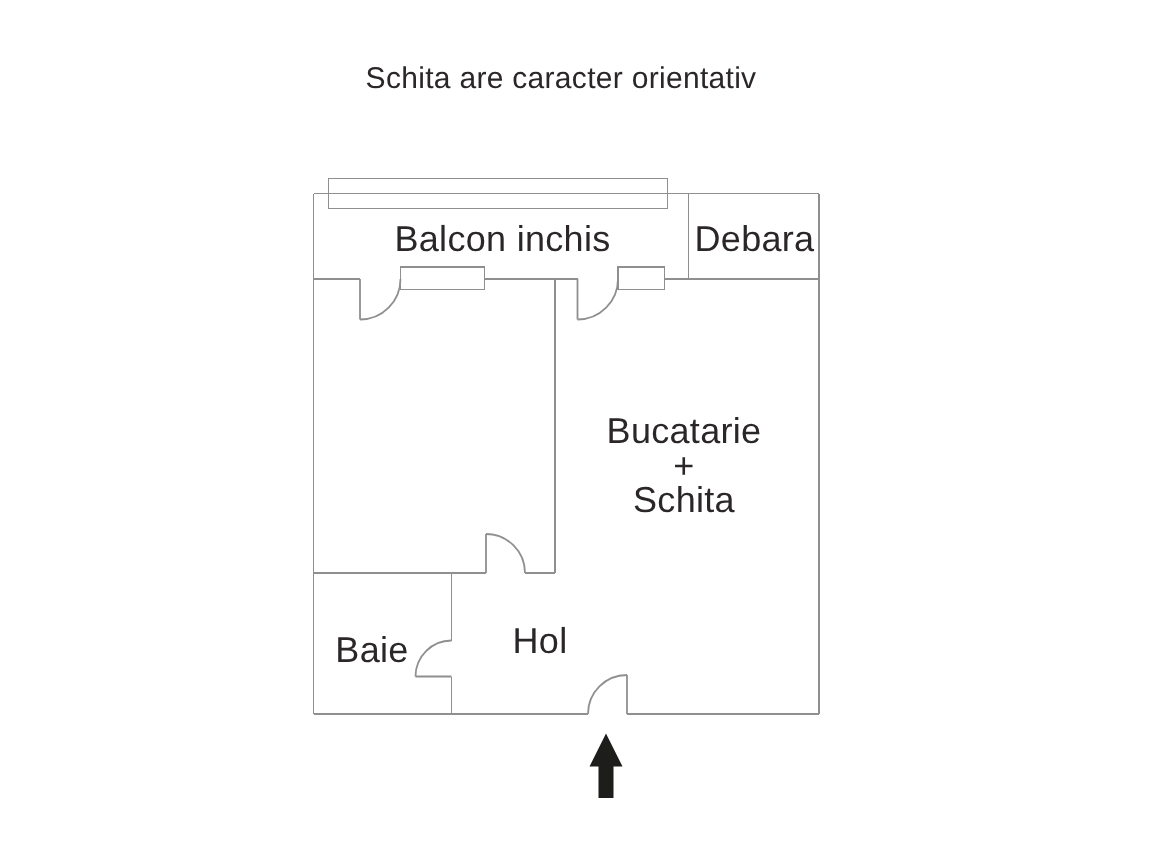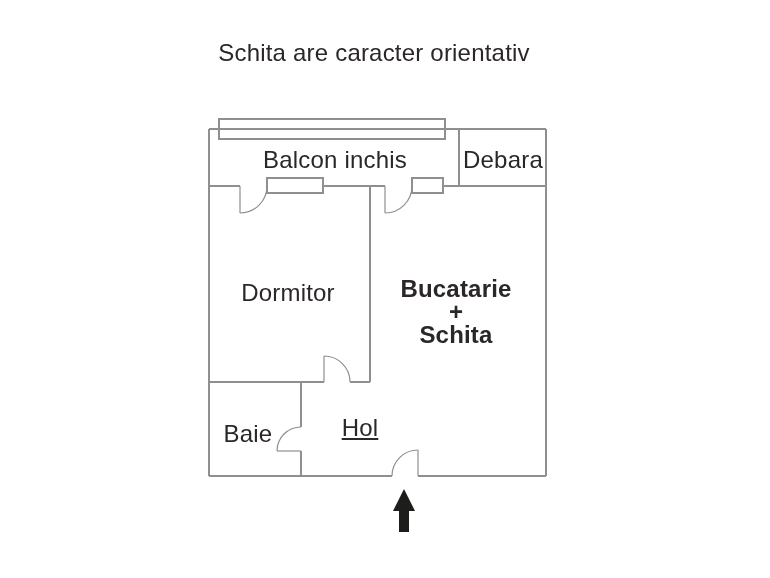--- a/index.html
+++ b/index.html
@@ -46,26 +46,25 @@
     stroke: none;
   }
   .lbl {
     position: absolute;
     transform: translate(-50%, -50%);
     white-space: nowrap;
     font-size: 24px;
     letter-spacing: 0.2px;
   }
   .lbl-title {
-    font-size: 24px;
+    font-size: 20px;
   }
   .lbl-multi {
     text-align: center;
     line-height: 23px;
-    font-weight: bold;
   }
 </style>
 </head>
 <body style="background: rgb(255, 255, 255);">
 
 <div class="stage">
 
   <svg class="plan" width="770" height="578" viewBox="0 0 770 578">
 
     <g>
@@ -119,25 +118,24 @@
 
     <polygon class="arrow-shape" points="404,489 415,511 409,511 409,532 399,532 399,511 393,511"></polygon>
   </svg>
 
   <div class="lbl lbl-title" style="left:374px; top:53px;">Schita are caracter orientativ</div>
 
   <div class="lbl" style="left:335px; top:160px;">Balcon inchis</div>
 
   <div class="lbl" style="left:503px; top:160px;">Debara</div>
 
-  <div class="lbl" style="left:288px; top:293px;">Dormitor</div>
 
   <div class="lbl lbl-multi" style="left:456px; top:311px;">
     <div>Bucatarie</div>
     <div>+</div>
     <div>Schita</div>
   </div>
 
   <div class="lbl" style="left:248px; top:434px;">Baie</div>
 
-  <div class="lbl" style="left:360px; top:428px;text-decoration:underline;">Hol</div>
+  <div class="lbl" style="left:360px; top:428px;">Hol</div>
 
 </div>
 
 </body></html>

